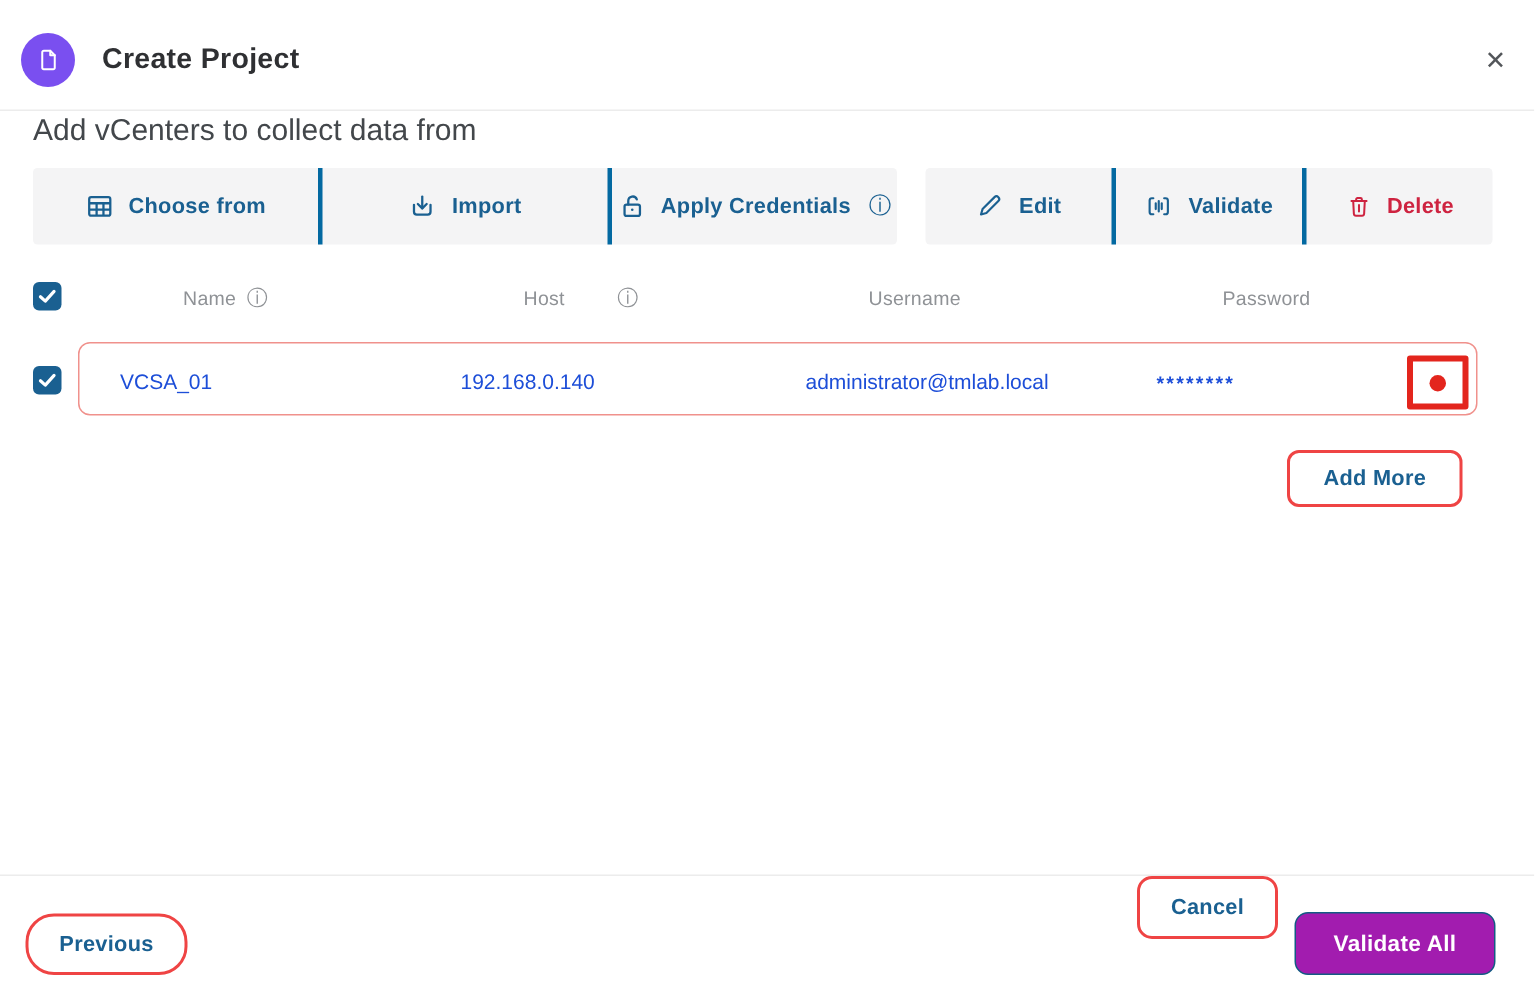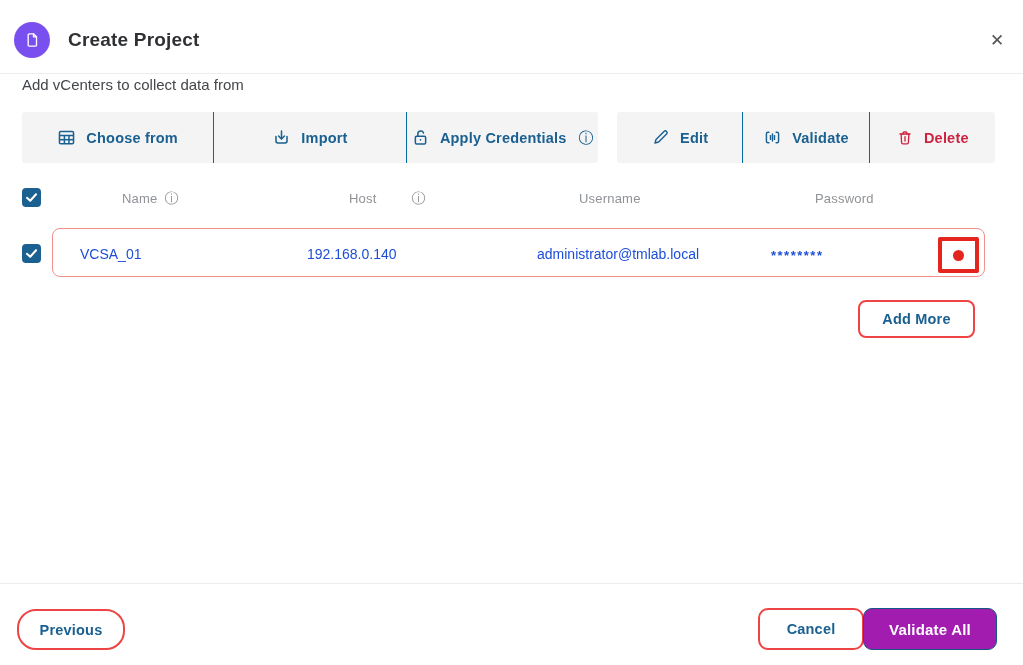--- a/index.html
+++ b/index.html
@@ -7,28 +7,28 @@
   .modal { position:relative; width:1023px; height:665px; background:#fff; overflow:hidden; }
 
   
   .hdr-badge { position:absolute; left:14px; top:22px; width:36px; height:36px; border-radius:50%;
                background:#7a4ff0; display:flex; align-items:center; justify-content:center; }
   .hdr-title { position:absolute; left:68px; top:29px; font-size:19px; font-weight:700; color:#2f3033; letter-spacing:.2px;text-align:center; }
   .close-btn { position:absolute; left:985px; top:28px; width:24px; height:24px; display:flex; align-items:center;
                justify-content:center; font-size:17px; color:#53565a; cursor:pointer; background:none; border:none; }
   .divider { position:absolute; left:0; right:0; height:1px; background:#ececec; }
   .div-top { top:73px; } .div-bottom { top:583px; }
-  .subtitle { position:absolute; left:22px; top:76px; font-size:15px; color:#43474b; }
+  .subtitle { position:absolute; left:22px; top:76px; font-size:20px; color:#43474b; }
 
   
   .tbar { position:absolute; top:112px; height:51px; background:#f4f4f5; border-radius:3px; display:flex; }
   .tbar-1 { left:22px; width:576px; } .tbar-2 { left:617px; width:378px; }
   .tbtn { flex:1; display:flex; align-items:center; justify-content:center; gap:10px; border:none; background:none;
           cursor:pointer; color:#1a6091; font-family:inherit; font-size:14.5px; font-weight:700; letter-spacing:.2px; }
-  .tbtn.sep { border-right:1px solid #0369a1; }
+  .tbtn.sep { border-right:3px solid #0369a1; }
   .tbtn.danger { color:#ce2340; }
   .info-glyph { font-size:15px; font-weight:400; line-height:1; }
   .tbtn .info-glyph { margin-left:2px; }
 
   
   .checkbox { position:absolute; width:19px; height:19px; border-radius:4px; background:#1a6091;
               display:flex; align-items:center; justify-content:center; cursor:pointer; }
   .cb-head { left:22px; top:188px; } .cb-row { left:22px; top:244px; }
   .col-label { position:absolute; top:191px; display:flex; align-items:flex-start; gap:7px;
                font-size:13px; color:#8f9296; letter-spacing:.2px;margin-left:42px; }
@@ -45,21 +45,21 @@
                        border:4px solid #e3251d; border-radius:2px; background:#fff;
                        display:flex; align-items:center; justify-content:center; }
   .status-dot { width:11px; height:11px; border-radius:50%; background:#e3251d; cursor:pointer; }
 
   
   .btn { position:absolute; display:flex; align-items:center; justify-content:center; cursor:pointer;
          font-family:inherit; font-size:14.5px; font-weight:700; letter-spacing:.2px; background:#fff; }
   .btn-outline { color:#1a6091; border:2px solid #ef4444; }
   .btn-add-more { left:858px; top:300px; width:117px; height:38px; border-radius:8px; }
   .btn-previous { left:17px; top:609px; width:108px; height:41px; border-radius:19px; }
-  .btn-cancel   { left:758px; top:608px; width:106px; height:42px; border-radius:10px; }
+  .btn-cancel   { left:758px; top:584px; width:94px; height:42px; border-radius:10px; }
   .btn-primary  { left:863px; top:608px; width:134px; height:42px; border-radius:9px;
                   background:#a21caf; border:1px solid #135a83; color:#fff; font-size:15px; }
 
   .icon { display:inline-flex; align-items:center; justify-content:center; }
 </style>
 </head>
 <body>
 
 <div class="modal">
 

